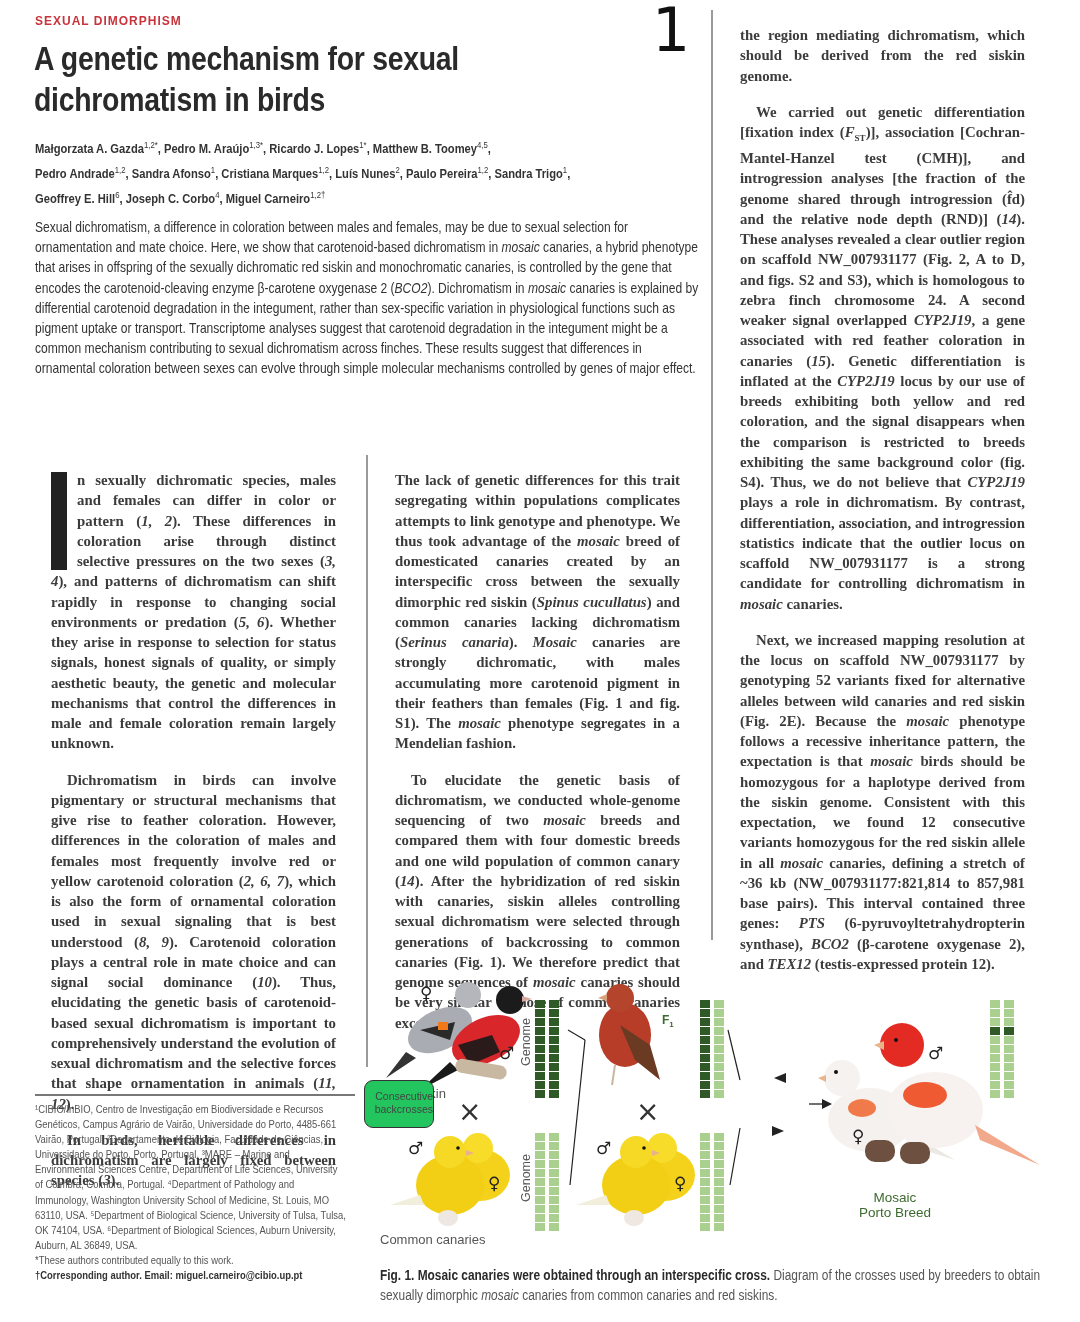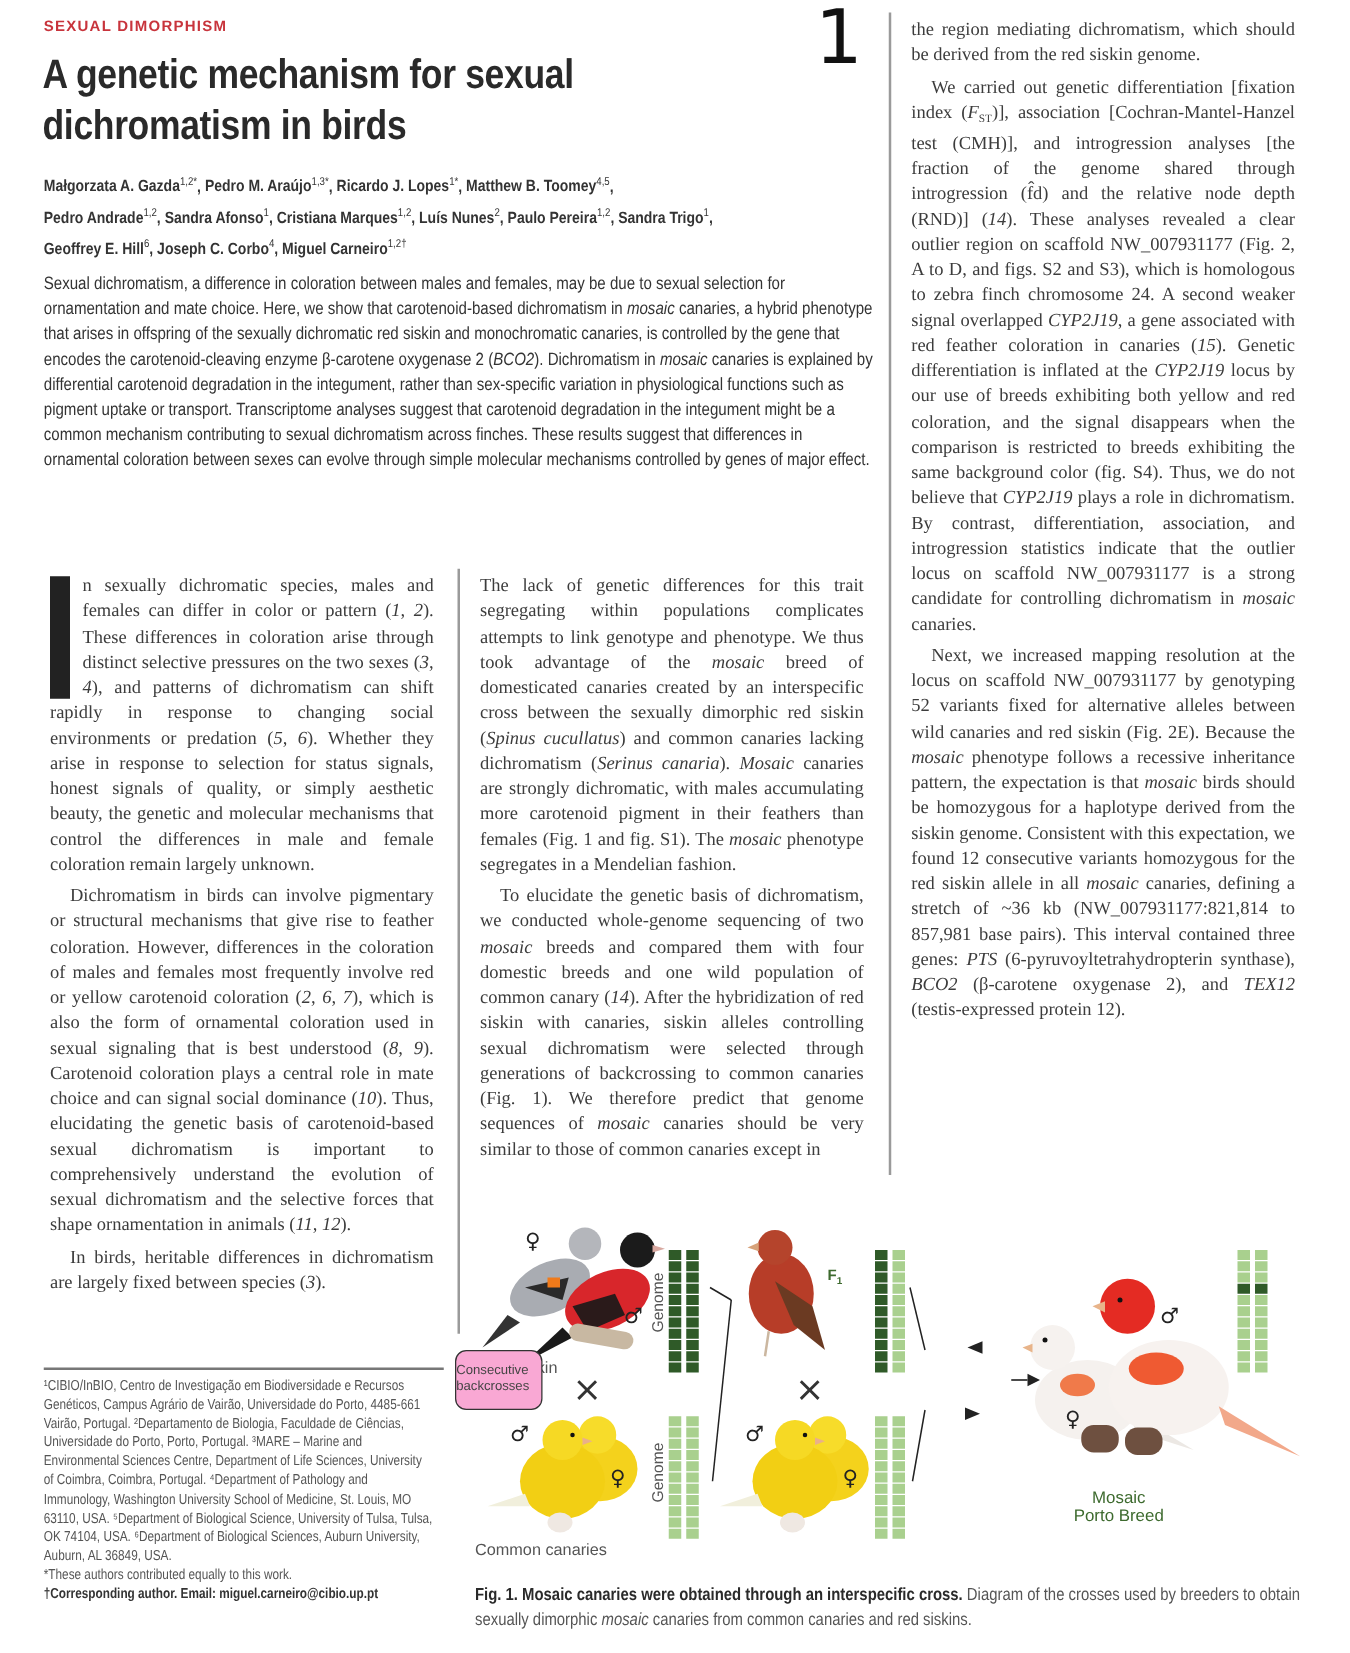--- a/index.html
+++ b/index.html
@@ -9,21 +9,21 @@
     .kicker { position: absolute; left: 35px; top: 14px; font-family: "Liberation Sans", sans-serif; font-weight: bold; font-size: 12px; letter-spacing: 1px; color: #c8343c; }
     .page-number { position: absolute; left: 652px; top: 0px; font-family: "DejaVu Sans", sans-serif; font-size: 60px; color: #111; line-height: 1; }
     .title { position: absolute; left: 34px; top: 38px; width: 640px; font-family: "Liberation Sans", sans-serif; font-weight: bold; font-size: 33px; line-height: 41px; color: #2a2a2a; transform: scaleX(0.86); transform-origin: left top; letter-spacing: -0.3px; }
     .authors { position: absolute; left: 35px; top: 135px; width: 760px; font-family: "Liberation Sans", sans-serif; font-weight: bold; font-size: 13px; line-height: 20.5px; color: #333; transform: scaleX(0.86); transform-origin: left top; }
     .authors sup { font-size: 9px; font-weight: normal; }
     .abstract { position: absolute; left: 35px; top: 217px; width: 785px; font-family: "Liberation Sans", sans-serif; font-size: 14.2px; line-height: 20.2px; color: #333; transform: scaleX(0.85); transform-origin: left top; }
     .abstract p { margin: 0; }
     .abstract i { font-style: italic; }
 
     .col { position: absolute; font-size: 14.8px; line-height: 20.25px; color: #3c3c3c; text-align: justify; }
-    .col p { margin: 5px; }
+    .col p { margin: 16px; font-weight: bold; }
     .col p.indent { text-indent: 16px; }
     .col i { font-style: italic; }
     .col1 { left: 35px; top: 454px; width: 317px; }
     .col2 { left: 379px; top: 454px; width: 317px; }
     .col3 { left: 724px; top: 9px; width: 317px; }
 
     .dropcap { float: left; width: 16px; height: 98px; background: #222; margin: 2px 10px 0 0; }
 
     .divider-v { position: absolute; width: 1.5px; background: #9a9a9a; }
     .div1 { left: 366px; top: 455px; height: 612px; }
@@ -34,21 +34,21 @@
     .affil .corr { font-weight: bold; color: #333; }
     .fig-label { position: absolute; font-family: "Liberation Sans", sans-serif; color: #555; font-size: 13px; }
     .genome-word { position: absolute; font-family: "Liberation Sans", sans-serif; font-size: 12.5px; color: #555; transform: rotate(-90deg); transform-origin: left top; white-space: nowrap; }
     .genome-bar { position: absolute; display: flex; gap: 4px; }
     .genome-strand { display: flex; flex-direction: column; gap: 1.5px; }
     .genome-seg { width: 10px; height: 7.5px; }
     .cross-symbol { position: absolute; font-family: "DejaVu Sans", sans-serif; font-size: 28px; color: #333; line-height: 1; }
     .sex-symbol { position: absolute; font-family: "DejaVu Sans", sans-serif; font-size: 17px; font-weight: bold; color: #222; line-height: 1; }
     .f1-label { position: absolute; font-family: Liberation Sans, sans-serif; font-weight: bold; font-size: 12px; color: #3d6a2e; }
     .f1-label sub { font-size: 8px; }
-    .backcross-box { position: absolute; left: 364px; top: 1080px; width: 70px; height: 48px; border: 1.3px solid #333; border-radius: 9px; font-family: "Liberation Sans", sans-serif; font-size: 10.5px; line-height: 13px; color: #444; text-align: left; padding-top: 9px; background: #f9a8d4; }
+    .backcross-box { position: absolute; left: 364px; top: 1080px; width: 70px; height: 48px; border: 1.3px solid #333; border-radius: 9px; font-family: "Liberation Sans", sans-serif; font-size: 10.5px; line-height: 13px; color: #444; text-align: right; padding-top: 9px; background: #22c55e; }
     .mosaic-label { position: absolute; font-family: "Liberation Sans", sans-serif; font-size: 13.5px; line-height: 15px; color: #3d6a2e; text-align: center; }
 
     .caption { position: absolute; left: 380px; top: 1265px; width: 790px; font-family: "Liberation Sans", sans-serif; font-size: 14px; line-height: 20px; color: #555; transform: scaleX(0.85); transform-origin: left top; }
     .caption b { color: #2a2a2a; }
     .caption i { font-style: italic; }
   </style>
 </head>
 <body>
 
 <div class="kicker">SEXUAL DIMORPHISM</div>

